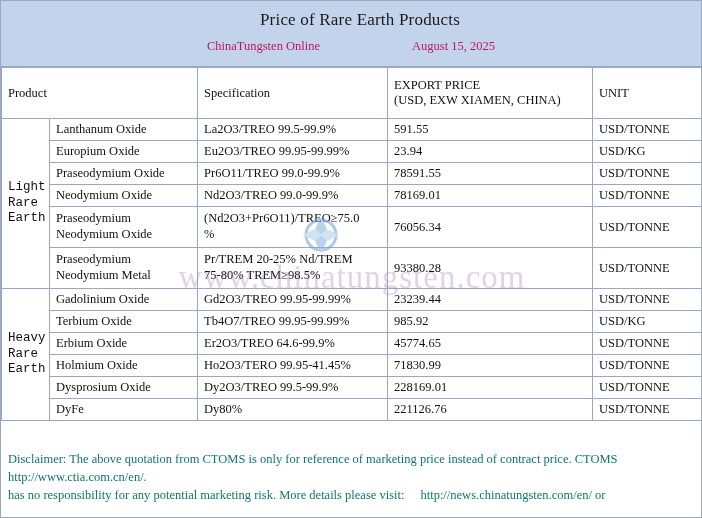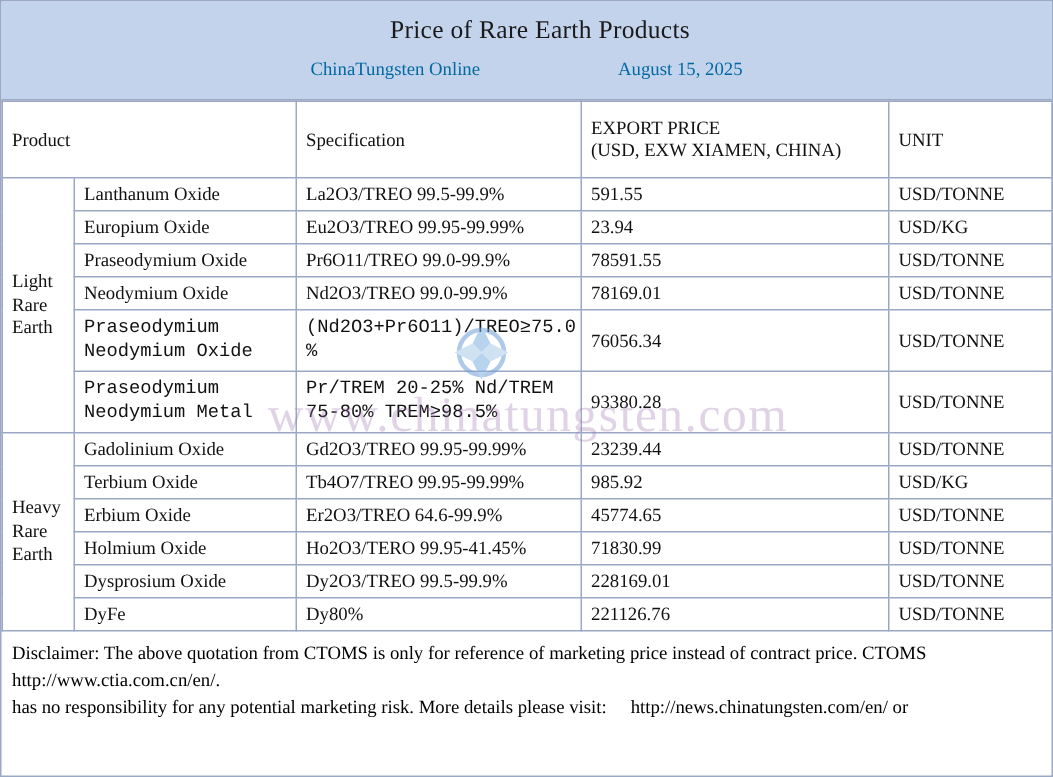--- a/index.html
+++ b/index.html
@@ -35,21 +35,21 @@
     padding-top: 9px;
     letter-spacing: 0.2px;
     padding-left: 18px;
   }
   .subheader {
     display: flex;
     justify-content: center;
     align-items: center;
     margin-top: 9px;
     font-size: 12.5px;
-    color: #0369a1;
+    color: #be185d;
   }
   .subheader .brand {
     margin-right: 92px;
   }
   
   .watermark {
     position: absolute;
     left: 0;
     top: 258px;
     width: 702px;
@@ -94,36 +94,38 @@
     height: 44px;
     vertical-align: middle;
   }
   td.group {
     background: #c3d3ec;
     width: 48px;
     text-align: left;
     font-size: 12.5px;
     line-height: 1.25;
     padding-left: 5px;
+    font-family: Liberation Mono, monospace;
   }
   col.c-group { width: 48px; }
   col.c-product { width: 148px; }
   col.c-spec { width: 190px; }
   col.c-price { width: 205px; }
   col.c-unit { width: 109px; }
   .row-tall td { height: 34px; }
-  .cell-2line { line-height: 1.25; font-family: Liberation Mono, monospace; }
+  .cell-2line { line-height: 1.25; }
   
   .disclaimer {
     border-top: 0;
     font-size: 12.5px;
-    color: #000000;
+    color: #0f766e;
     line-height: 1.45;
     padding: 5px 7px 4px 7px;
     box-sizing: border-box;
+    margin-top: 24px;
   }
   .disclaimer .gap { display: inline-block; width: 16px; }
 </style>
 </head>
 <body>
 
 <div class="page">
 
   <div class="header">
     <div class="title">Price of Rare Earth Products</div>

